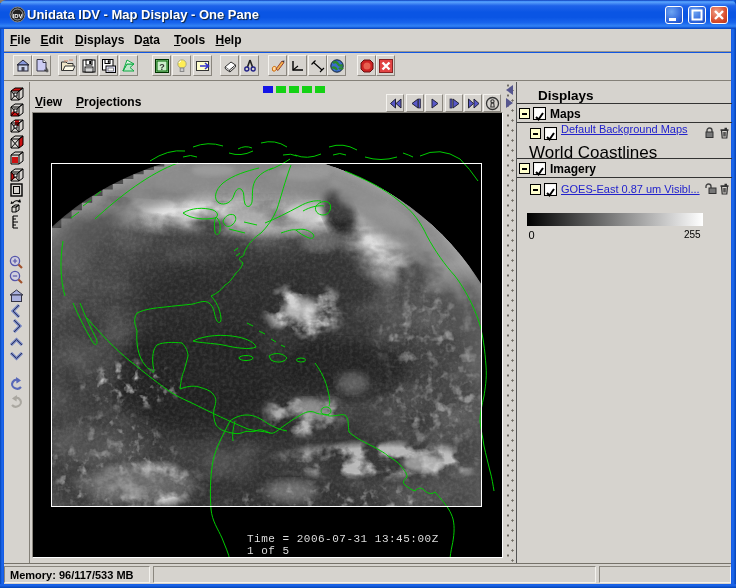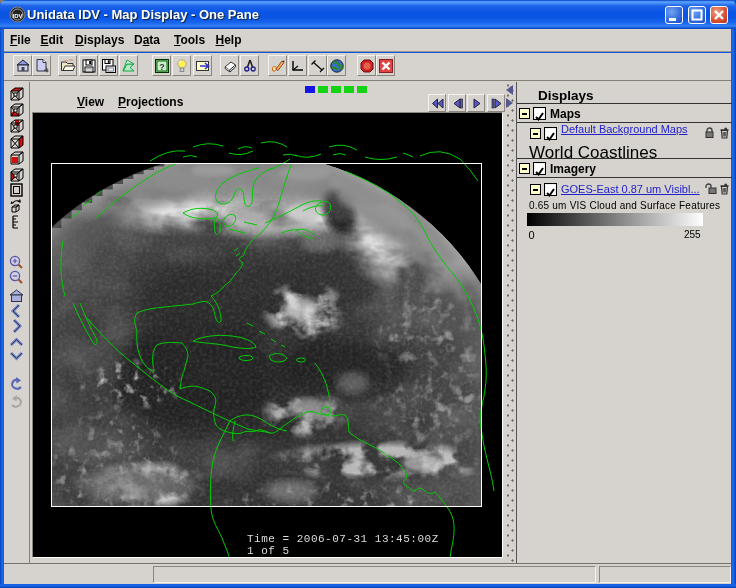--- a/index.html
+++ b/index.html
@@ -17,21 +17,21 @@
 #menubar{position:absolute;left:4px;top:29px;width:727px;height:23px;background:#d6d3ce;border-bottom:1px solid #9a968e;}
 .menuitem{position:absolute;top:4px;font-size:12px;font-weight:bold;color:#000;}
 .menuitem u{text-decoration:underline;}
 #toolbar{position:absolute;left:4px;top:53px;width:727px;height:27px;background:#d6d3ce;}
 .tb{position:absolute;top:2px;width:19px;height:21px;background:#d6d3ce;border:1px solid;border-color:#f4f2ee #8a867e #8a867e #f4f2ee;}
 .tb svg{position:absolute;left:1px;top:2px;}
 #content{position:absolute;left:4px;top:80px;width:727px;height:483px;background:#d6d3ce;border-top:1px solid #848078;}
 #leftstrip{position:absolute;left:0;top:1px;width:26px;height:482px;background:#d6d3ce;border-right:1px solid #848078;}
 .ls{position:absolute;left:4px;width:17px;height:16px;}
 #viewpanel{position:absolute;left:27px;top:1px;width:473px;height:482px;}
-#vmenu{position:absolute;left:0;top:0;width:473px;height:31px;background:#d6d3ce;margin-left:42px;}
+#vmenu{position:absolute;left:0;top:0;width:473px;height:31px;background:#d6d3ce;}
 .vmi{position:absolute;top:13px;font-size:12px;font-weight:bold;color:#000;}
 .vmi u{text-decoration:underline;}
 #tsq{position:absolute;left:232px;top:4px;height:7px;font-size:0;}
 .sq{display:inline-block;width:10px;height:7px;margin-right:3px;}
 #tdrop{position:absolute;left:231.7px;top:11.5px;width:120px;height:18.5px;background:#d6d3ce;border:1px solid #4a463f;box-shadow:inset -1px -1px 0 #f4f2ee;}
 #tdrop span{position:absolute;left:7px;top:3.5px;font-size:9.5px;font-weight:bold;letter-spacing:-0.35px;color:#000;white-space:nowrap;}
 #tdrop .arr{position:absolute;right:5px;top:6px;width:0;height:0;border-left:6.5px solid transparent;border-right:6.5px solid transparent;border-top:7px solid #000;}
 .pb{position:absolute;top:12.3px;width:18px;height:18px;background:#d6d3ce;border:1px solid;border-color:#f4f2ee #8a867e #8a867e #f4f2ee;}
 .pb svg{position:absolute;left:0;top:0;}
 #viewarea{position:absolute;left:1px;top:30px;width:471px;height:446px;background:#000;border:1px solid;border-color:#8a867e #ffffff #ffffff #8a867e;overflow:hidden;}
@@ -586,22 +586,24 @@
   <div class="dlink" style="left:44px;top:101px;">GOES-East 0.87 um Visibl...</div>
   <svg class="dico" style="left:188px;top:101px" width="12" height="12" viewBox="0 0 12 12">
         <path d="M1 5 V3.5 A2.5 2.5 0 0 1 6 3.5 V5" fill="none" stroke="#444" stroke-width="1.4"></path>
         <rect x="4" y="5" width="7" height="5.5" fill="#777" stroke="#333" stroke-width="1"></rect>
       </svg>
   <svg class="dico" style="left:202px;top:101px" width="11" height="12" viewBox="0 0 11 12">
         <path d="M1.5 3 H9.5 M5.5 1.5 H8" stroke="#333" stroke-width="1.3" fill="none"></path>
         <path d="M2.5 3.5 L3.2 11 H7.8 L8.5 3.5 Z" fill="none" stroke="#333" stroke-width="1.2"></path>
         <path d="M4.3 5 V9.5 M5.5 5 V9.5 M6.7 5 V9.5" stroke="#333" stroke-width="0.8"></path>
       </svg>
-  <div style="position:absolute;left:12px;top:118px;font-size:10px;letter-spacing:0.22px;white-space:nowrap;">0.65 um VIS Cloud and Surface Features</div>
   <div style="position:absolute;left:9.5px;top:131px;width:176px;height:13px;background:linear-gradient(90deg,#000,#fff);"></div>
   <div style="position:absolute;left:11.5px;top:147px;font-size:11px;">0</div>
   <div style="position:absolute;left:167px;top:147px;font-size:10px;">255</div>
  </div>
 </div>
 <div id="statusbar">
+ <div class="scell" id="scell1" style="left:0;width:146px">
+      <span>Memory: 96/117/533 MB</span>
+    </div>
  <div class="scell" style="left:149px;width:443px"></div>
  <div class="scell" style="left:595px;width:132px"></div>
 </div>
 
 </body></html>

